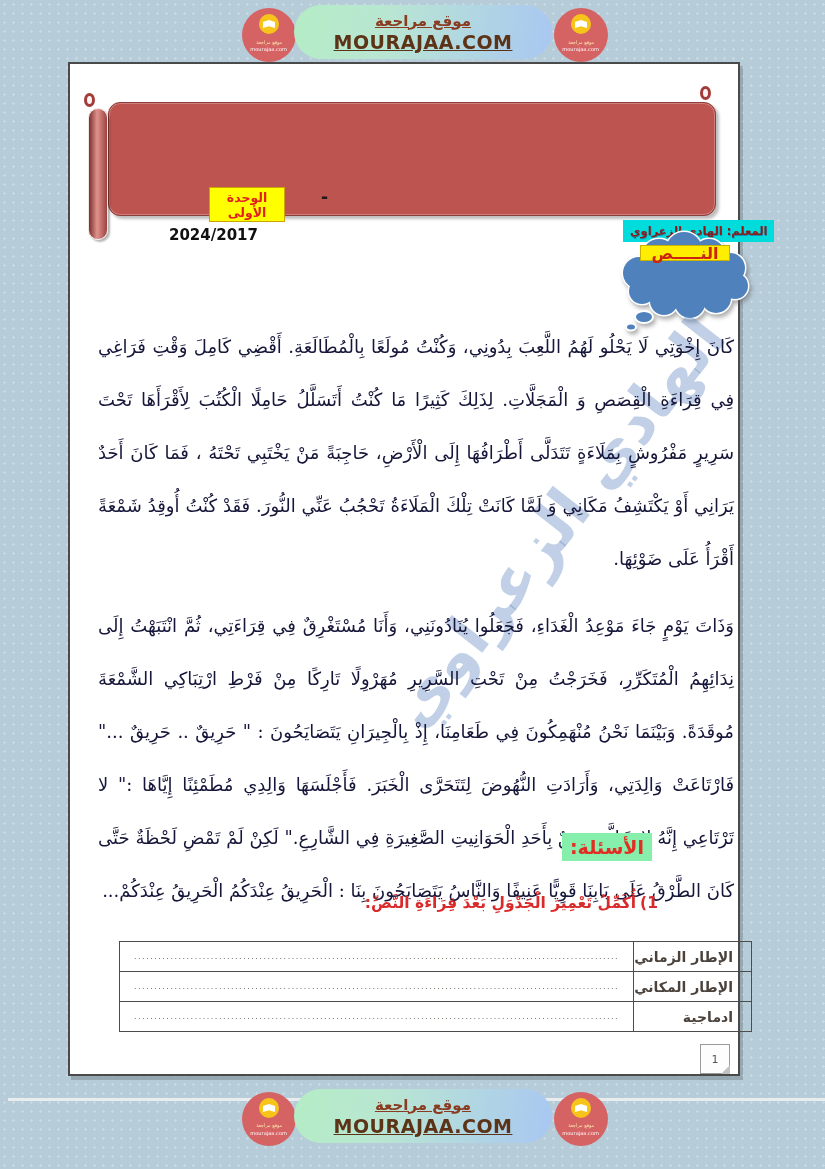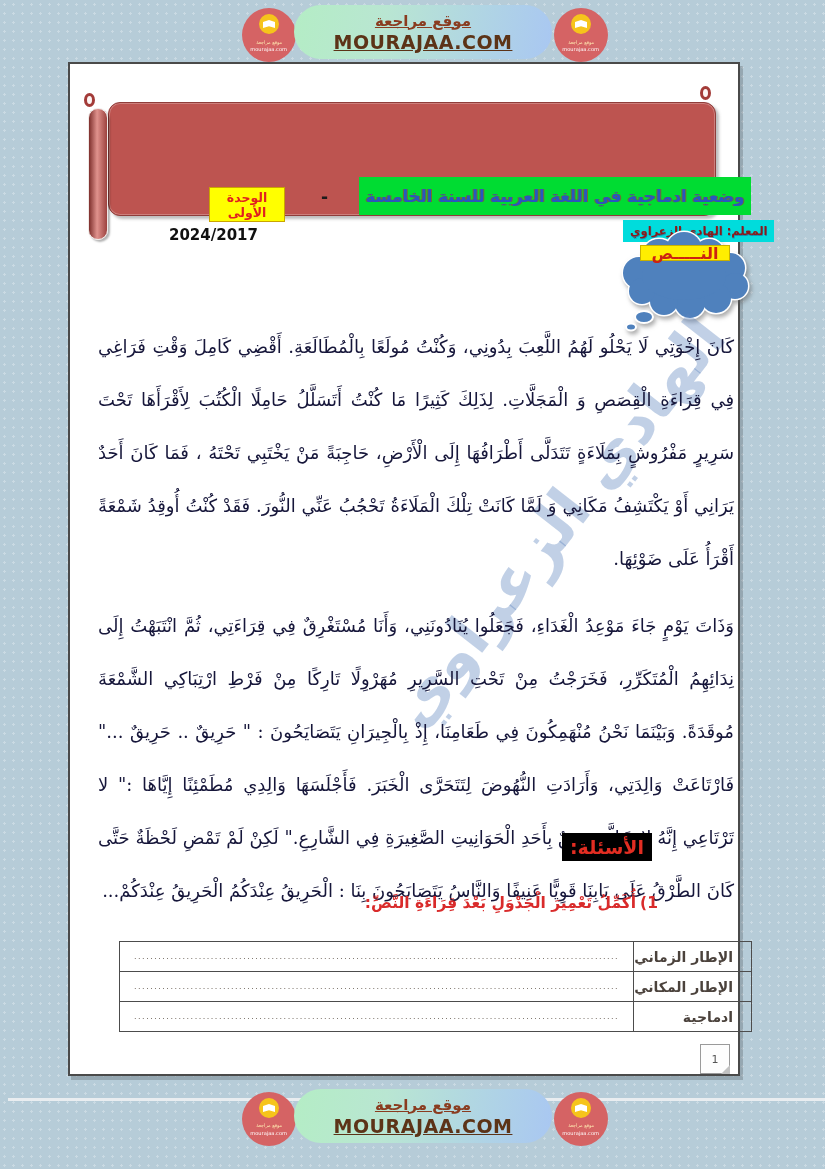--- a/index.html
+++ b/index.html
@@ -104,21 +104,21 @@
   .doc-text {
     position:absolute; left:28px; top:256px; width:636px;
     direction:rtl; text-align:justify; color:#16163a;
     font-size:18px; line-height:53px; font-family:"DejaVu Serif","DejaVu Sans",serif;
   }
   .doc-text p + p { margin-top:14px; }
 
   
   .questions-heading {
     position:absolute; right:86px; top:769px;
-    background:#000000; color:#e22d22; font-size:19px; font-weight:bold;
+    background:#86efac; color:#e22d22; font-size:19px; font-weight:bold;
     padding:3px 8px; direction:rtl;
   }
   .question-line {
     position:absolute; right:80px; top:830px; direction:rtl;
     color:#d92b2b; font-size:15.5px; font-weight:bold; white-space:nowrap;
   }
   .question-line .qnum { margin-left:4px; }
 
   
   .answer-table {
@@ -168,21 +168,20 @@
         <div class="logo-book"></div>
       </div>
     <div class="logo-cap1">موقع مراجعة</div>
     <div class="logo-cap2">mourajaa.com</div>
   </div>
 </div>
 
 <div class="page">
 
   <div class="scroll-banner">
-    <div class="doc-title">وضعية ادماجية في اللغة العربية للسنة الخامسة</div>
     <div class="title-dash">-</div>
     <div class="unit-badge">الوحدة الأولى</div>
     <div class="school-year">2024/2017</div>
     <div class="teacher-tag">المعلم: الهادي الزعراوي</div>
   </div>
   <div class="scroll-roll"></div>
   <div class="curl roll-top"></div>
   <div class="curl banner-right"></div>
 
   <div class="cloud-wrap">

